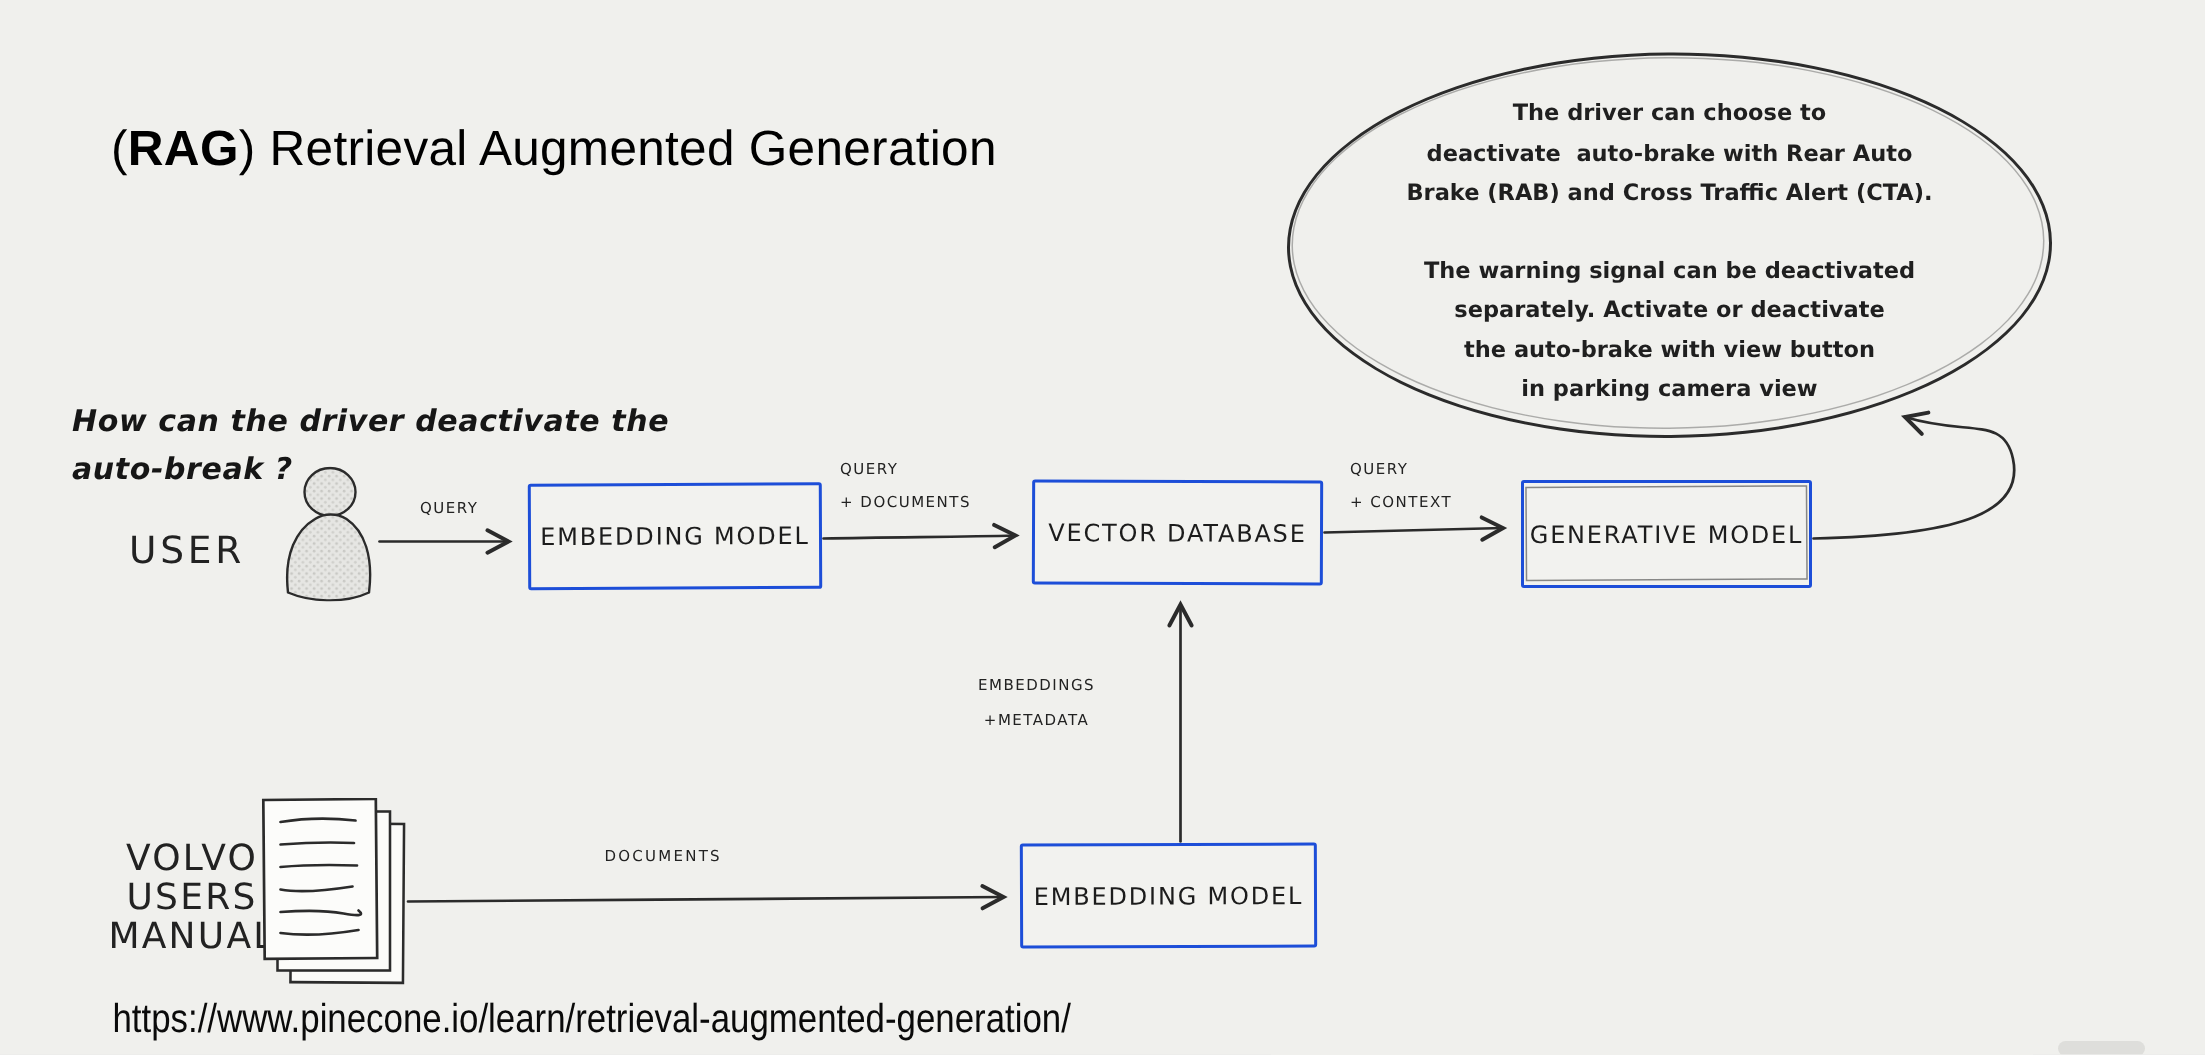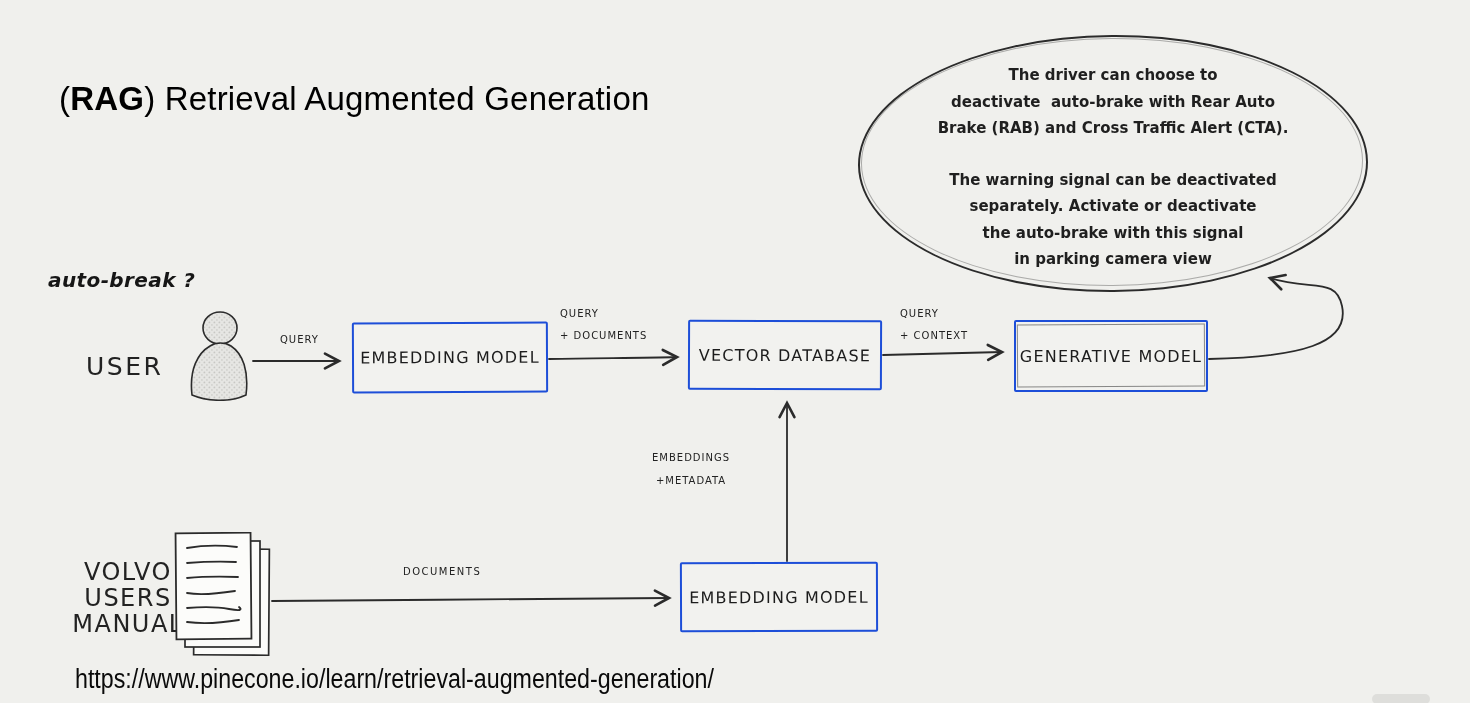--- a/index.html
+++ b/index.html
@@ -6,21 +6,21 @@
   html,body { width:1470px; height:703px; }
   body { font-family: "DejaVu Sans", sans-serif; background:#e9e9e7; }
   #canvas {
     position: relative; width: 1470px; height: 703px;
     background: #f0f0ed; overflow: hidden; color:#1d1d1d;
   }
   .abs { position:absolute; }
 
   
   .title {
-    left:59px; top:80px; font-family:"Liberation Sans", sans-serif;
+    left:74px; top:80px; font-family:"Liberation Sans", sans-serif;
     font-size:33px; color:#000; letter-spacing:0.2px;
   }
   .title b { font-weight:bold; }
 
   
   .bubble {
     left:858px; top:35px; width:510px; height:257px;
     border:2.2px solid #2b2b2b; border-radius:50%;
     transform:rotate(-0.4deg);
   }
@@ -117,25 +117,26 @@
   </svg>
 
   <div class="abs bubble"></div>
   <div class="abs bubble-text">
     <div class="bubble-line">The driver can choose to</div>
     <div class="bubble-line">deactivate  auto-brake with Rear Auto</div>
     <div class="bubble-line">Brake (RAB) and Cross Traffic Alert (CTA).</div>
     <div class="gap"></div>
     <div class="bubble-line">The warning signal can be deactivated</div>
     <div class="bubble-line">separately. Activate or deactivate</div>
-    <div class="bubble-line">the auto-brake with this signal</div>
+    <div class="bubble-line">the auto-brake with view button</div>
     <div class="bubble-line">in parking camera view</div>
   </div>
 
   <div class="abs question">
+    <div>How can the driver deactivate the</div>
     <div>auto-break ?</div>
   </div>
 
   <div class="abs user-label">USER</div>
   <svg class="abs" style="left:183px; top:311px;" width="72" height="90" viewBox="0 0 72 90">
     <ellipse cx="37" cy="17" rx="17" ry="16" fill="url(#dots)" stroke="#2b2b2b" stroke-width="1.6"></ellipse>
     <path d="M 9 84 C 6 58 15 42 27 35 C 33 31 42 31 48 35 C 60 43 66 60 63 84 C 46 92 23 90 9 84 Z" fill="url(#dots)" stroke="#2b2b2b" stroke-width="1.6"></path>
   </svg>
 
   <div class="abs node node-embed-top">

